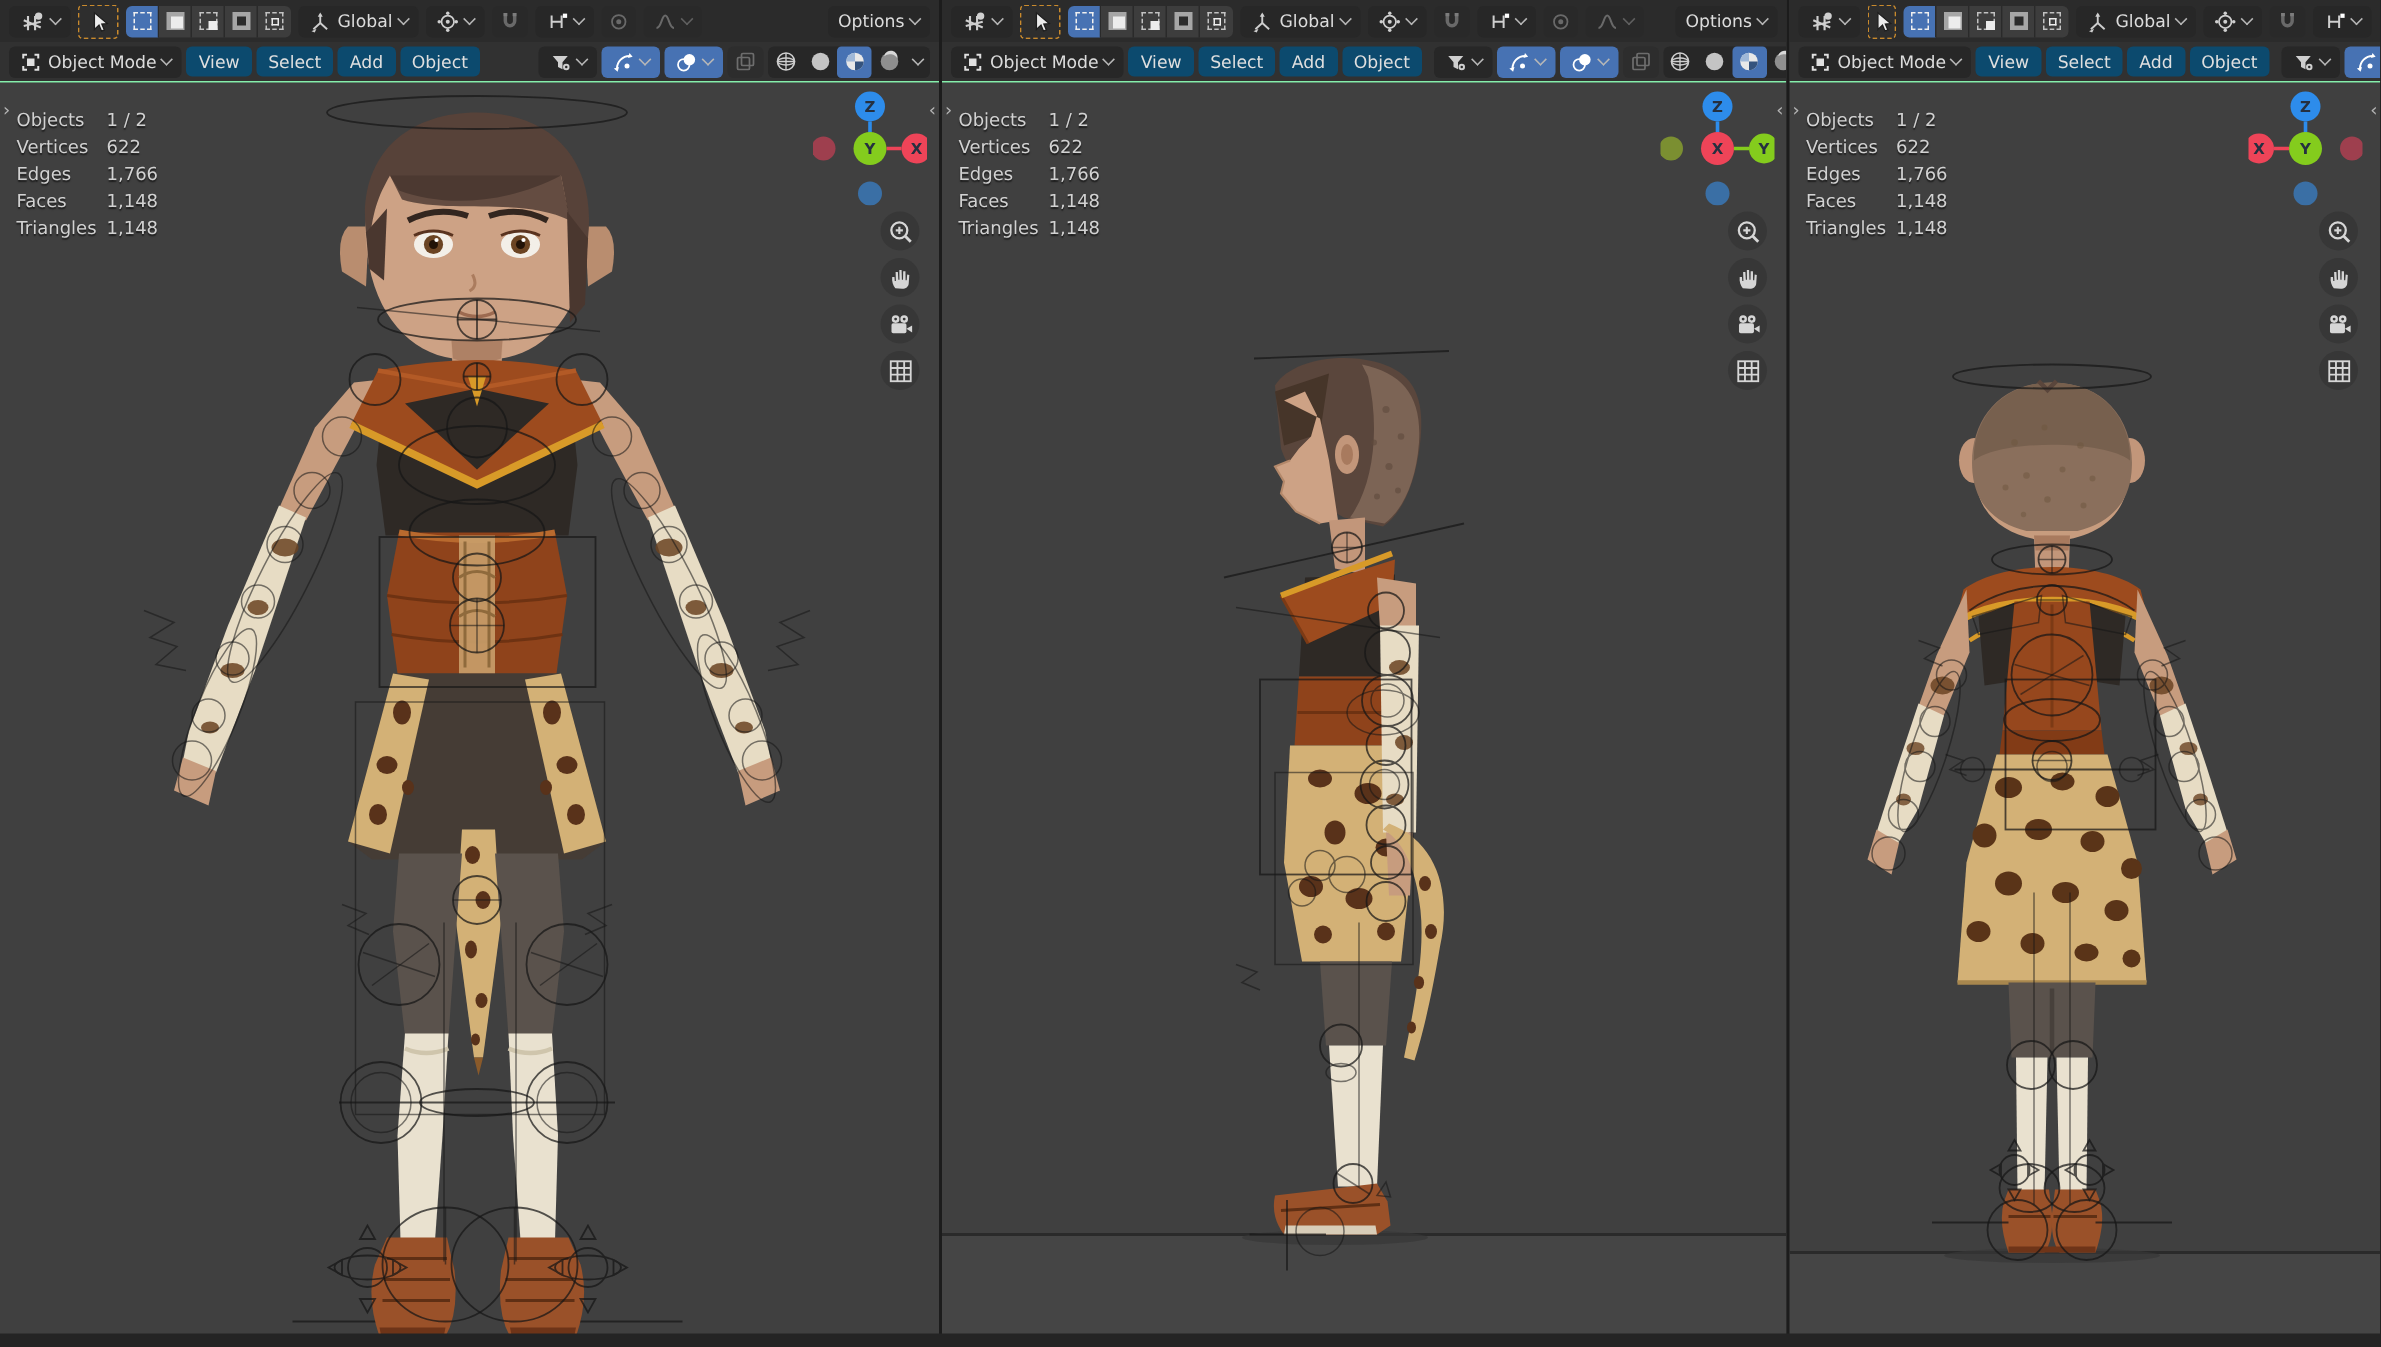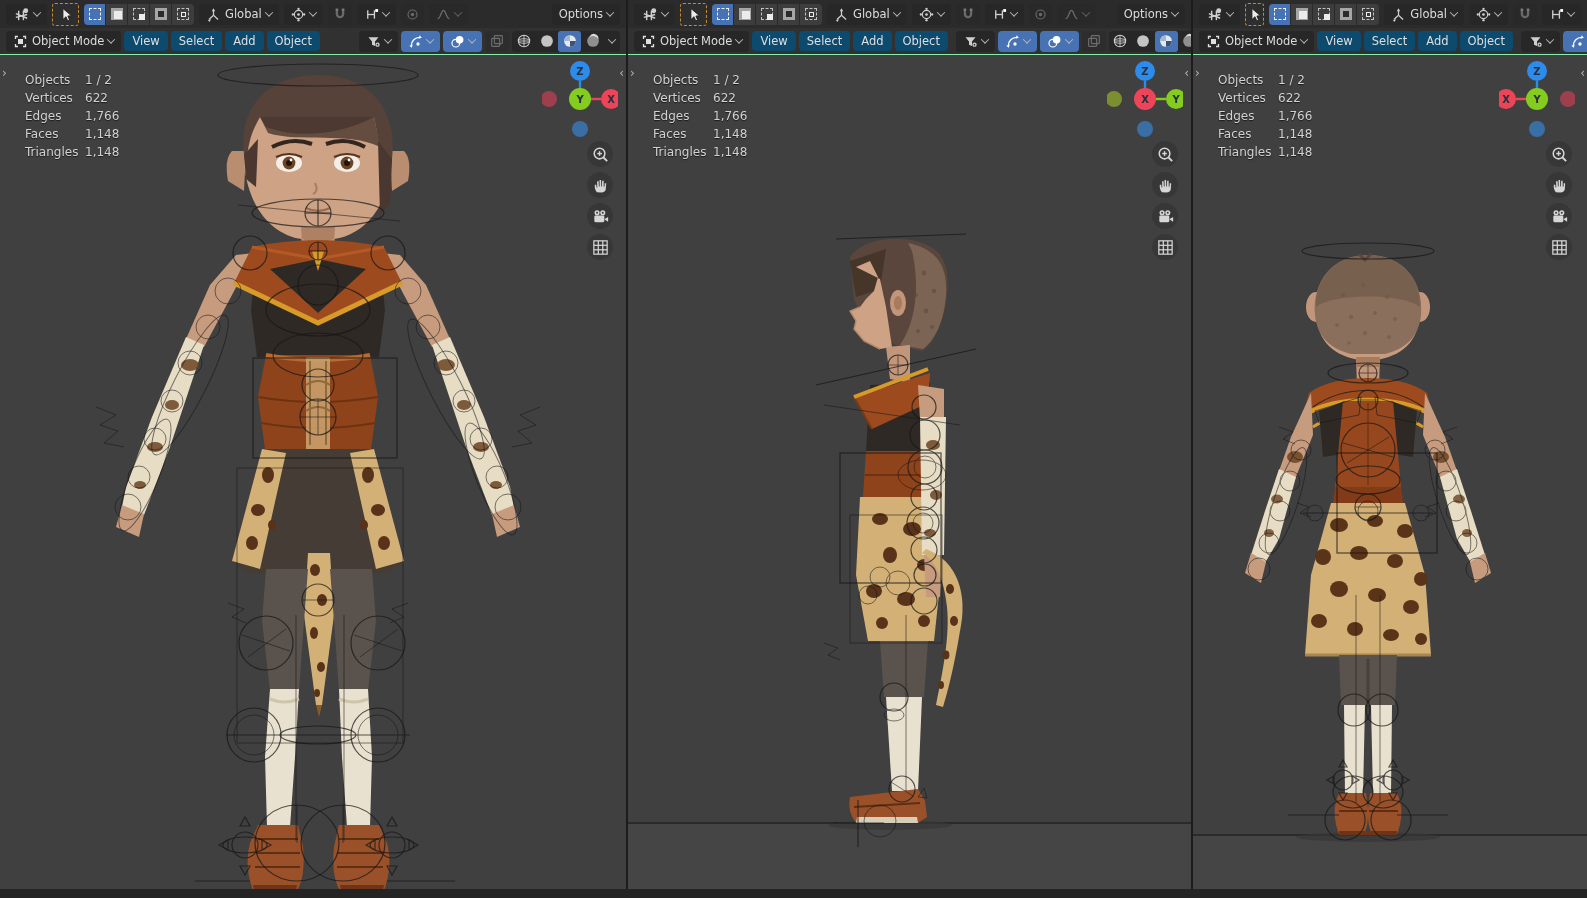--- a/index.html
+++ b/index.html
@@ -40,21 +40,21 @@
   .menu { padding:3px 8px; border-radius:4px; background:#0c4a6e; color:#dfdfdf; font-size:11.5px; }
   .spacer { flex:1 1 auto; min-width:2px; }
   .shadegroup { display:inline-flex; align-items:center; background:#272727; border-radius:4px; }
   .shadebtn { width:23px; height:21px; display:inline-flex; align-items:center; justify-content:center; }
   .shadebtn.blue { border-radius:3px; }
 
   
   .content { position:absolute; left:0; right:0; top:55px; bottom:0; }
   .scene { position:absolute; left:0; top:0; }
 
-  .statbox { position:absolute; left:25px; top:16px; font-size:12px; color:#d2d2d2;
+  .statbox { position:absolute; left:11px; top:16px; font-size:12px; color:#d2d2d2;
              text-shadow:0 1px 1px rgba(0,0,0,.6); line-height:18px; }
   .statrow { display:flex; }
   .statlbl { width:60px; }
   .toggle { position:absolute; top:12px; color:#b5b5b5; font-size:12px; line-height:12px; }
   .toggle.l { left:2px; } .toggle.r { right:2px; }
 
   .gizmo { position:absolute; top:4px; width:76px; height:78px; }
   .vp1 .gizmo { right:8px; } .vp2 .gizmo { right:8px; } .vp3 .gizmo { right:12px; }
   .gz-letter { font-size:10px; font-weight:bold; fill:#253040; }
 

